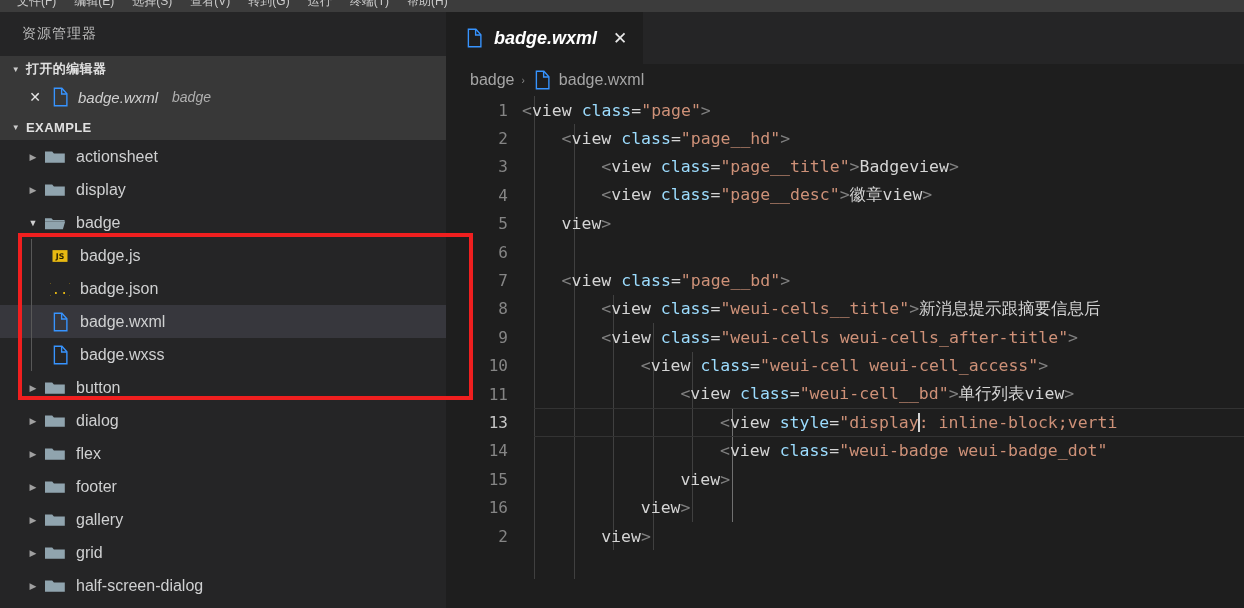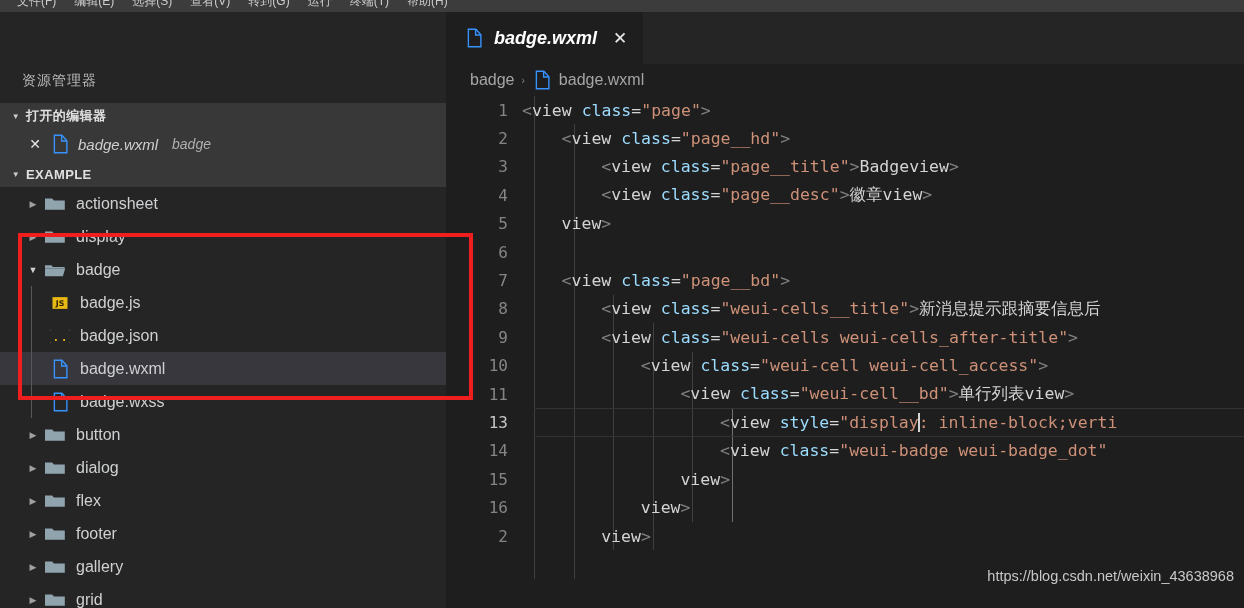--- a/index.html
+++ b/index.html
@@ -25,21 +25,21 @@
   .menubar-inner span { padding:0 9px; }
 
   
   .sidebar {
     position:absolute; left:0; top:12px; width:446px; height:596px;
     background:#252526;
   }
   .sidebar-title {
     height:44px; display:flex; align-items:center;
     padding-left:22px; color:#bbbbbb;
-    font-size:14px; letter-spacing:1px;margin-top:47px;
+    font-size:14px; letter-spacing:1px;
   }
   .section-header {
     height:26px; display:flex; align-items:center;
     padding-left:6px; background:#383838;
     color:#e0e0e0; font-size:13px; font-weight:bold;
     letter-spacing:.4px;
   }
   .section-header.plain { background:#383838; }
   .twisty {
     width:20px; display:flex; align-items:center; justify-content:center;
@@ -375,16 +375,15 @@
         <div class="code-line"><span class="ln">9</span><span class="codetext"><span style="display:inline-block;width:79.2px"></span><span class="t-punct">&lt;</span><span class="t-tag">view</span><span class="t-tag"> </span><span class="t-attr">class</span><span class="t-eq">=</span><span class="t-str">"weui-cells weui-cells_after-title"</span><span class="t-punct">&gt;</span></span></div>
         <div class="code-line"><span class="ln">10</span><span class="codetext"><span style="display:inline-block;width:118.80000000000001px"></span><span class="t-punct">&lt;</span><span class="t-tag">view</span><span class="t-tag"> </span><span class="t-attr">class</span><span class="t-eq">=</span><span class="t-str">"weui-cell weui-cell_access"</span><span class="t-punct">&gt;</span></span></div>
         <div class="code-line"><span class="ln">11</span><span class="codetext"><span style="display:inline-block;width:158.4px"></span><span class="t-punct">&lt;</span><span class="t-tag">view</span><span class="t-tag"> </span><span class="t-attr">class</span><span class="t-eq">=</span><span class="t-str">"weui-cell__bd"</span><span class="t-punct">&gt;</span><span class="t-text">单行列表</span><span class="t-punct"><span class="t-tag">view</span><span class="t-punct">&gt;</span></span></span></div>
         <div class="code-line current"><span class="ln">13</span><span class="codetext"><span style="display:inline-block;width:198px"></span><span class="t-punct">&lt;</span><span class="t-tag">view</span><span class="t-tag"> </span><span class="t-attr">style</span><span class="t-eq">=</span><span class="t-str">"display</span><span class="caret"></span><span class="t-str">: inline-block;verti</span></span><span class="current-line-deco"></span></div>
         <div class="code-line"><span class="ln">14</span><span class="codetext"><span style="display:inline-block;width:198px"></span><span class="t-punct">&lt;</span><span class="t-tag">view</span><span class="t-tag"> </span><span class="t-attr">class</span><span class="t-eq">=</span><span class="t-str">"weui-badge weui-badge_dot"</span></span></div>
         <div class="code-line"><span class="ln">15</span><span class="codetext"><span style="display:inline-block;width:158.4px"></span><span class="t-punct"><span class="t-tag">view</span><span class="t-punct">&gt;</span></span></span></div>
         <div class="code-line"><span class="ln">16</span><span class="codetext"><span style="display:inline-block;width:118.80000000000001px"></span><span class="t-punct"><span class="t-tag">view</span><span class="t-punct">&gt;</span></span></span></div>
         <div class="code-line"><span class="ln">2</span><span class="codetext"><span style="display:inline-block;width:79.2px"></span><span class="t-punct"><span class="t-tag">view</span><span class="t-punct">&gt;</span></span></span></div>
       </div>
 
-    <div class="watermark">https://blog.csdn.net/weixin_43638968</div>
   </div>
 
 </div>
 
 </body></html>

